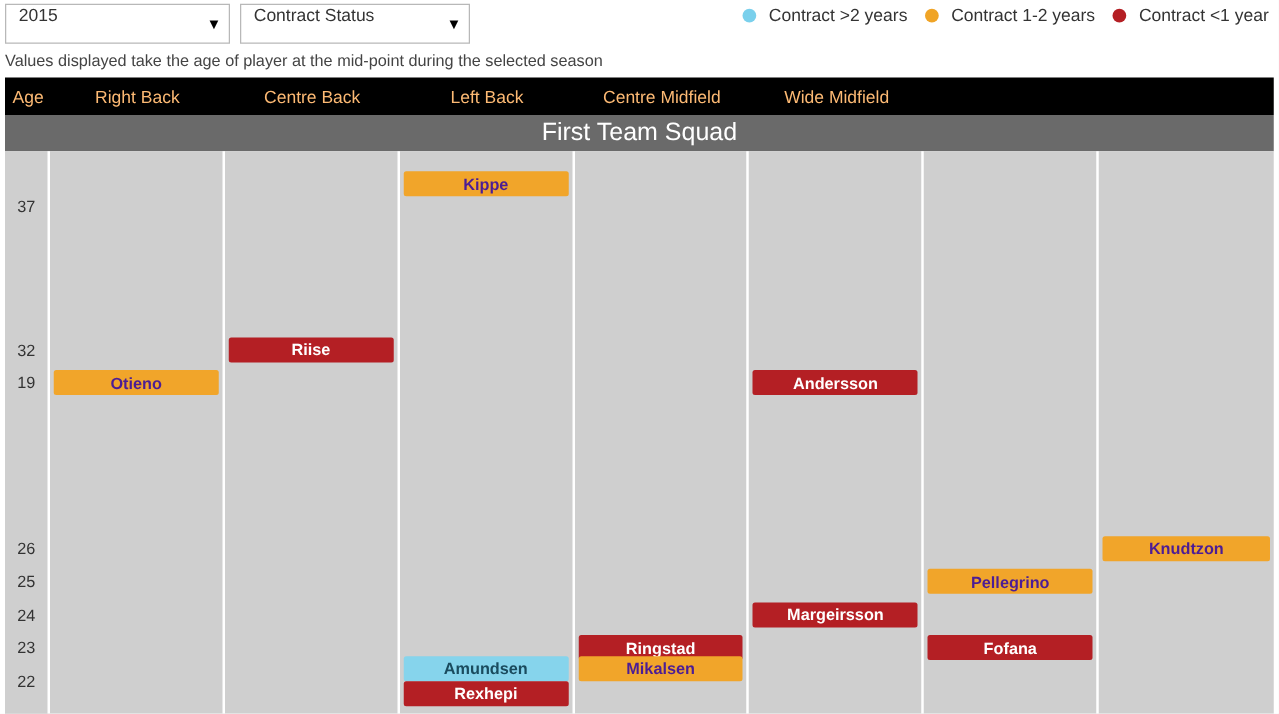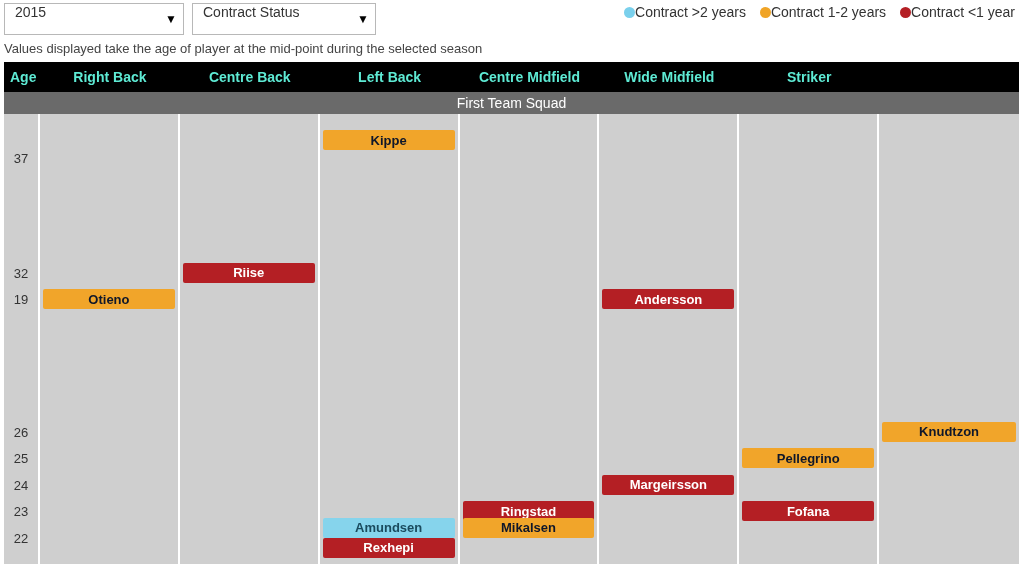--- a/index.html
+++ b/index.html
@@ -3,39 +3,39 @@
 <meta charset="utf-8">
 <style>
   html,body{margin:0;padding:0;font-family:"Segoe UI",Arial,sans-serif;font-size:14px;color:#333;background:#fff}
   .wrap{width:1023px;height:571px;box-sizing:border-box;position:relative;padding:3px 4px 0 4px}
   .topbar{display:flex;align-items:center;gap:8px}
   .select{position:relative;height:32px;border:1px solid #b8b8b8;background:#fff;display:flex;align-items:flex-start;padding:0 26px 0 10px;font-size:14px;color:#333;box-sizing:border-box}
   .select.year{width:180px}
   .select.status{width:184px}
   .select .caret{position:absolute;right:6px;top:50%;transform:translateY(-50%);font-size:12px;color:#000}
   .legend{position:absolute;right:8px;top:4px;display:flex;align-items:center;gap:14px;font-size:14px;color:#333}
-  .legend-item{display:flex;align-items:center;gap:0}
+  .legend-item{display:flex;align-items:center;gap:10px}
   .dot{width:11px;height:11px;border-radius:50%}
   .dot.blue{background:#7ad0ec}
   .dot.orange{background:#f0a426}
   .dot.red{background:#b41f24}
   .note{font-size:13px;color:#444;margin-top:6px}
   .grid{margin-top:6px;border:0}
-  .hdr{display:grid;grid-template-columns:36px repeat(7,1fr);background:#000;color:#5eead4;font-size:14px;font-weight:700}
+  .hdr{display:grid;grid-template-columns:36px repeat(7,1fr);background:#000;color:#fdba74;font-size:14px;font-weight:400}
   .hdr>div{padding:7px 0;text-align:center}
   .hdr>div:first-child{text-align:left;padding-left:6px}
-  .subhdr{background:#6a6a6a;color:#fff;text-align:center;font-size:14px;padding:3px 0}
+  .subhdr{background:#6a6a6a;color:#fff;text-align:center;font-size:20px;padding:3px 0}
   .body{position:relative;display:grid;grid-template-columns:36px repeat(7,1fr);height:450px;background:#cfcfcf}
   .agecol{background:#cfcfcf;border-right:2px solid #fff;position:relative}
   .col{border-right:2px solid #fff;position:relative}
   .col:last-child{border-right:none}
   .age-label{position:absolute;left:0;width:100%;text-align:center;font-size:13px;color:#333;transform:translateY(-50%)}
   .player{position:absolute;left:3px;right:3px;height:20px;border-radius:2px;color:#fff;font-size:13px;font-weight:600;display:flex;align-items:center;justify-content:center;transform:translateY(-50%)}
   .player.blue{background:#86d4ec;color:#1a4b5e}
-  .player.orange{background:#f1a52a;color:#0f172a}
+  .player.orange{background:#f1a52a;color:#4c1d95}
   .player.red{background:#b41f24;color:#fff}
 </style>
 </head>
 <body>
 <div class="wrap">
 
 <div class="topbar">
   <div class="select year">
     <span>2015</span>
     <span class="caret">▼</span>
@@ -64,21 +64,20 @@
 <div class="note">Values displayed take the age of player at the mid-point during the selected season</div>
 
 <div class="grid">
   <div class="hdr">
     <div>Age</div>
     <div>Right Back</div>
     <div>Centre Back</div>
     <div>Left Back</div>
     <div>Centre Midfield</div>
     <div>Wide Midfield</div>
-    <div>Striker</div>
   </div>
   <div class="subhdr">First Team Squad</div>
   <div class="body" id="grid-body">
     <div class="agecol" id="agecol">
           <div class="age-label" style="top: 26.4706px; margin-top: 18px;">37</div>
           <div class="age-label" style="top: 158.824px;">32</div>
           <div class="age-label" style="top: 185.294px;">19</div>
           <div class="age-label" style="top: 317.647px;">26</div>
           <div class="age-label" style="top: 344.118px;">25</div>
           <div class="age-label" style="top: 370.588px;">24</div>

